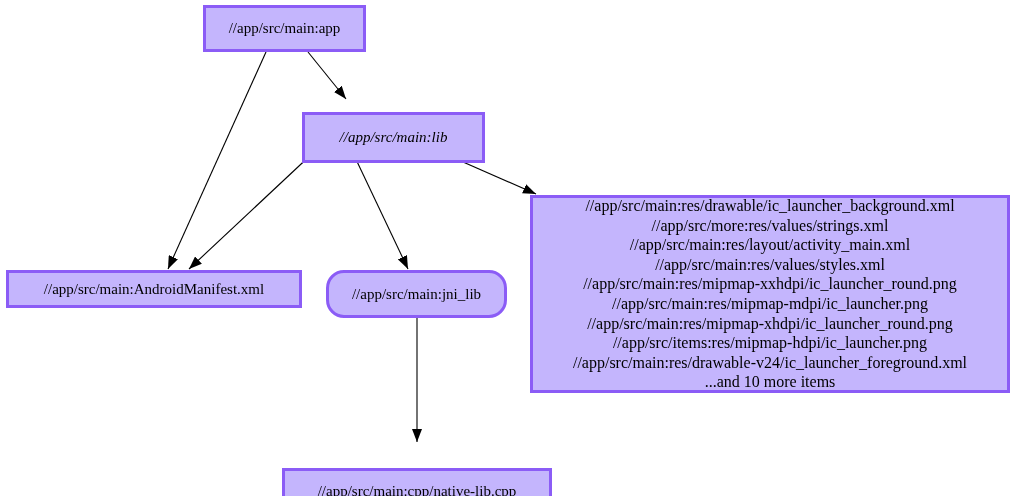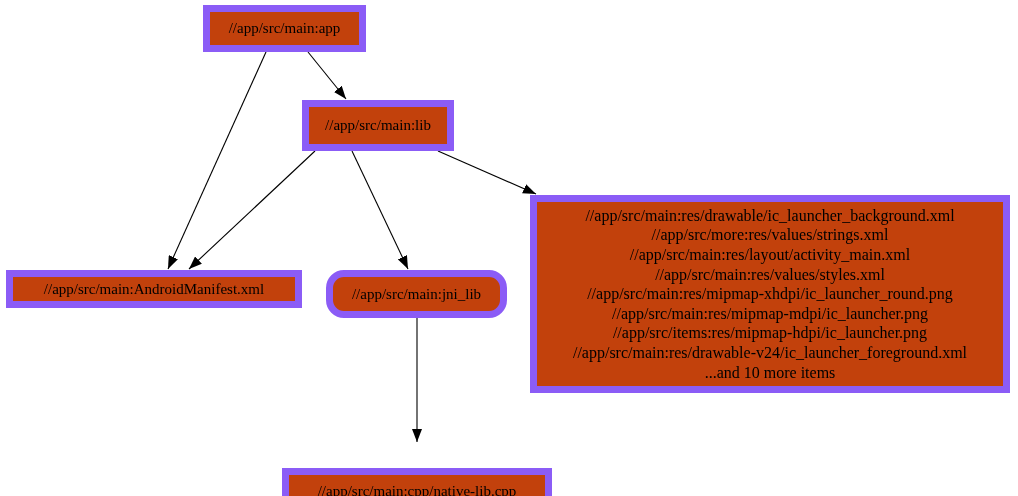--- a/index.html
+++ b/index.html
@@ -14,37 +14,37 @@
   }
   svg.edge-layer {
     position: absolute;
     left: 0; top: 0;
     width: 1018px; height: 496px;
   }
   svg.edge-layer line { stroke: #000; stroke-width: 1.1; }
   .node {
     position: absolute;
     box-sizing: border-box;
-    border: 7px solid #8b5cf6;
-    background: #c2410c;
+    border: 3px solid #8b5cf6;
+    background: #c4b5fd;
     display: flex;
     align-items: center;
     justify-content: center;
     text-align: center;
     font-size: 15px;
     white-space: nowrap;
   }
   .node.multiline {
     flex-direction: column;
     line-height: 19.6px;
     font-size: 16px;
   }
   
   #node-app        { left: 203px; top: 5px;   width: 163px; height: 47px; }
-  #node-lib        { left: 302px; top: 100px; width: 152px; height: 51px; }
+  #node-lib        { left: 302px; top: 112px; width: 183px; height: 51px; font-style: italic; }
   #node-manifest   { left: 6px;   top: 270px; width: 296px; height: 38px; }
   #node-jni-lib    { left: 326px; top: 270px; width: 181px; height: 48px; border-radius: 18px; }
   #node-resources  { left: 530px; top: 195px; width: 480px; height: 198px; }
   #node-native-lib { left: 282px; top: 443px; width: 270px; height: 46px; margin-top: 25px; }
 </style>
 </head>
 <body>
 
 <div class="canvas">
 
@@ -76,22 +76,23 @@
 
   <div class="node" id="node-jni-lib">
     <span>//app/src/main:jni_lib</span>
   </div>
 
   <div class="node multiline" id="node-resources">
     <div>//app/src/main:res/drawable/ic_launcher_background.xml</div>
     <div>//app/src/more:res/values/strings.xml</div>
     <div>//app/src/main:res/layout/activity_main.xml</div>
     <div>//app/src/main:res/values/styles.xml</div>
+    <div>//app/src/main:res/mipmap-xxhdpi/ic_launcher_round.png</div>
+    <div>//app/src/main:res/mipmap-mdpi/ic_launcher.png</div>
     <div>//app/src/main:res/mipmap-xhdpi/ic_launcher_round.png</div>
-    <div>//app/src/main:res/mipmap-mdpi/ic_launcher.png</div>
     <div>//app/src/items:res/mipmap-hdpi/ic_launcher.png</div>
     <div>//app/src/main:res/drawable-v24/ic_launcher_foreground.xml</div>
     <div>...and 10 more items</div>
   </div>
 
   <div class="node" id="node-native-lib">
     <span>//app/src/main:cpp/native-lib.cpp</span>
   </div>
 
 </div>

